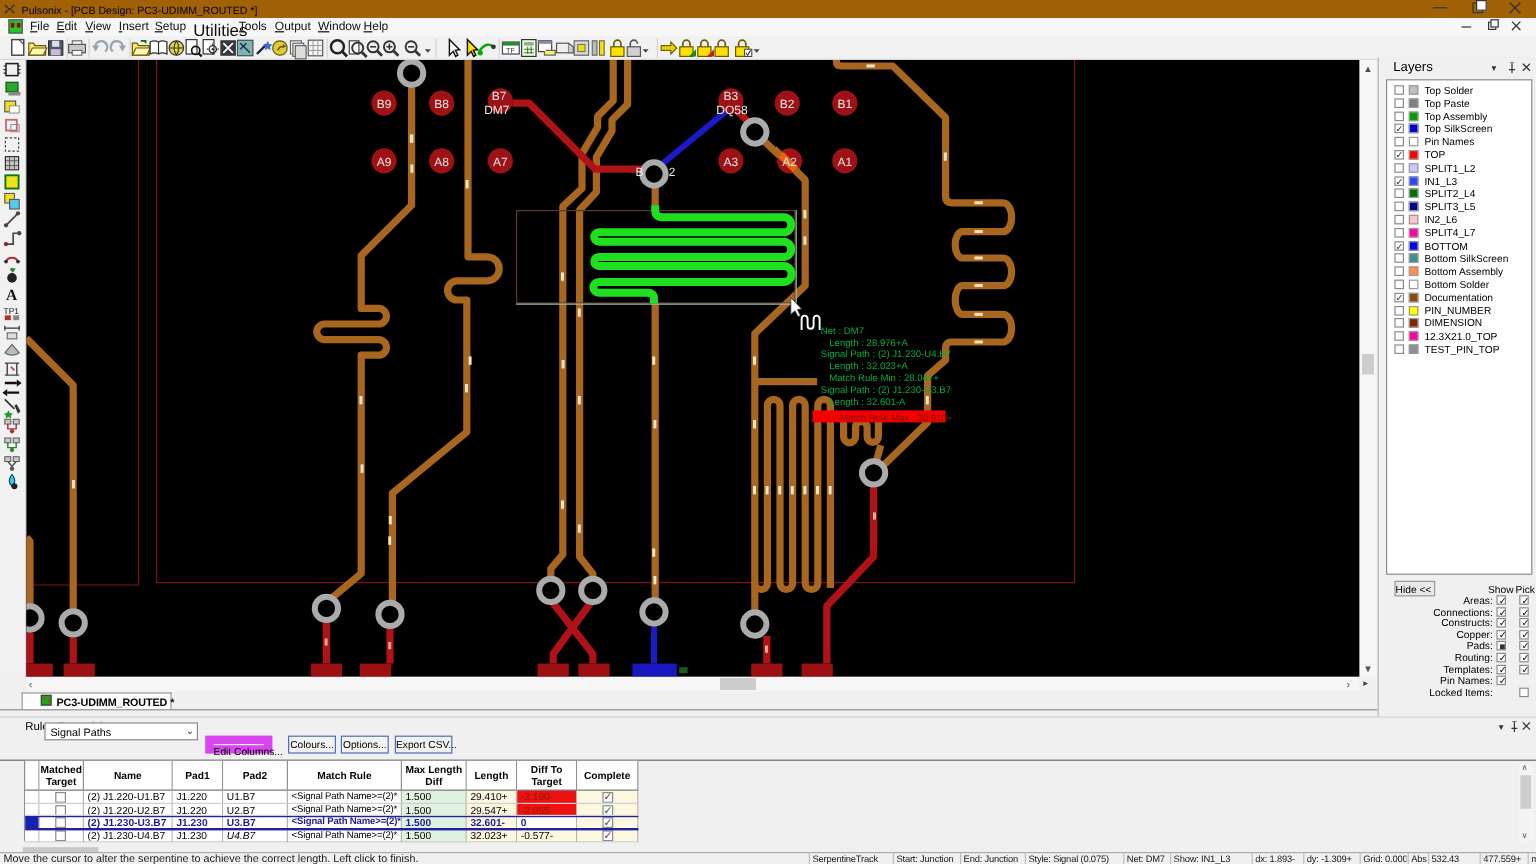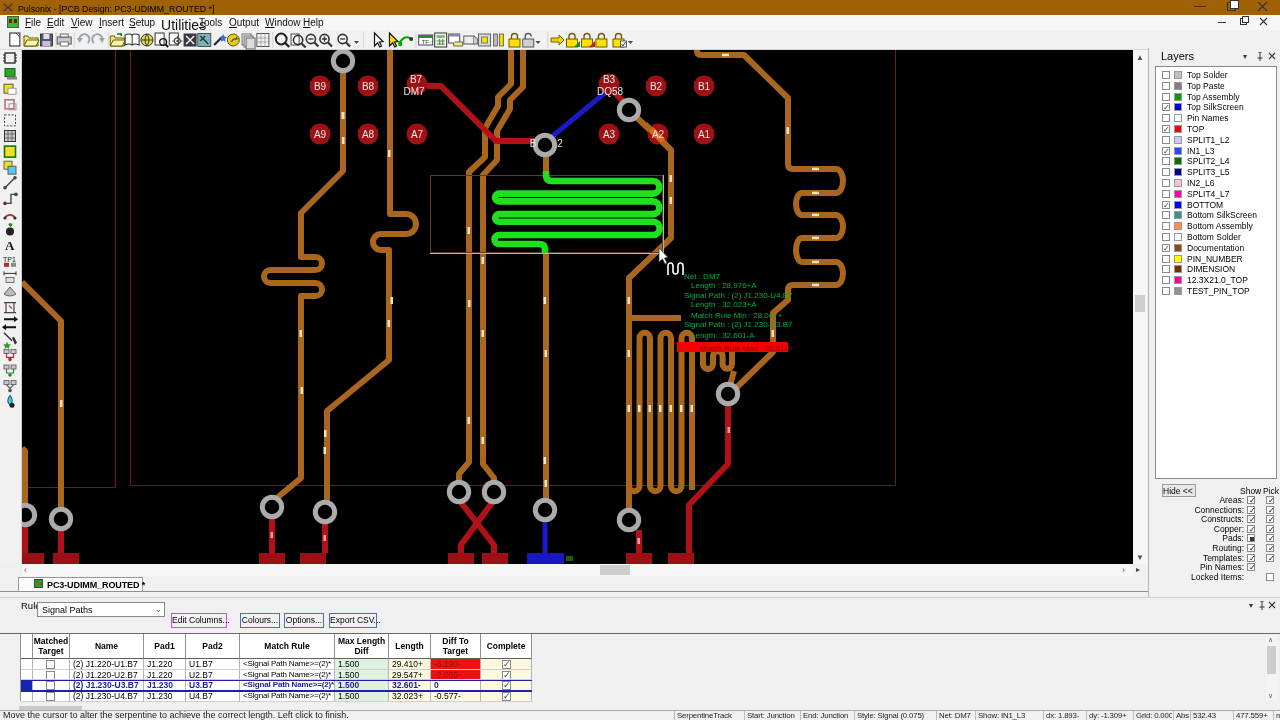--- a/index.html
+++ b/index.html
@@ -560,21 +560,21 @@
       <path d="M4 0 V6 M1.5 6 H6.5 M2 0 H6 M4 6 V9" stroke="#333" stroke-width="1" fill="none"></path>
     </svg>
  <svg class="abs" style="left:1268px;top:3px" width="8" height="8">
       <path d="M1 1 L7 7 M7 1 L1 7" stroke="#333" stroke-width="1.1"></path>
     </svg>
 
  <div class="abs" style="left:37px;top:4px;width:128px;height:15px;background:#fff;border:1px solid #888">
    <div class="abs" style="left:4px;top:2px;font-size:9px">Signal Paths</div>
    <div class="abs" style="left:117px;top:2px;font-size:8px;color:#444">⌄</div>
  </div>
- <div class="abs" style="left:171px;top:15px;width:56px;height:15px;background:#f2f2f2;border:1px solid #d946ef;text-align:center;line-height:13px;font-size:8.5px;white-space:nowrap">Edit Columns...</div>
+ <div class="abs" style="left:171px;top:15px;width:56px;height:15px;background:#f2f2f2;border:7px solid #d946ef;text-align:center;line-height:13px;font-size:8.5px;white-space:nowrap">Edit Columns...</div>
  <div class="abs" style="left:240px;top:15px;width:40px;height:15px;background:#f2f2f2;border:1px solid #4a6fb5;text-align:center;line-height:13px;font-size:8.5px;white-space:nowrap">Colours...</div>
  <div class="abs" style="left:284px;top:15px;width:40px;height:15px;background:#f2f2f2;border:1px solid #4a6fb5;text-align:center;line-height:13px;font-size:8.5px;white-space:nowrap">Options...</div>
  <div class="abs" style="left:329px;top:15px;width:48px;height:15px;background:#f2f2f2;border:1px solid #4a6fb5;text-align:center;line-height:13px;font-size:8.5px;white-space:nowrap">Export CSV...</div>
 
  <div class="abs" id="tablewrap" style="left:0px;top:35px;width:1280px;height:70px">
 <div class="abs" style="left:0;top:0;width:1280px;height:1px;background:#686868"></div>
 <div class="abs hr" style="left:21px;top:1px;width:12px;height:25px">
         <span></span>
       </div>
 <div class="abs hr" style="left:33px;top:1px;width:37px;height:25px">
@@ -647,21 +647,21 @@
 <div class="abs tc" style="left:431px;top:47px;width:50px;padding-left:3px;background:#fff;color:#1c1c9c;font-weight:bold;">0</div>
 <div class="abs tc" style="left:481px;top:47px;width:51px;background:#fcf8e0">
         <span class="ck ckd" style="left:21px;top:1px"></span>
       </div>
 <div class="abs tc" style="left:21px;top:58px;width:12px;"></div>
 <div class="abs tc" style="left:33px;top:58px;width:37px">
         <span class="ck" style="left:13px;top:1px"></span>
       </div>
 <div class="abs tc" style="left:70px;top:58px;width:74px;padding-left:3px;">(2) J1.230-U4.B7</div>
 <div class="abs tc" style="left:144px;top:58px;width:42px;padding-left:3px;">J1.230</div>
-<div class="abs tc" style="left:186px;top:58px;width:54px;padding-left:3px;">U4.B7</div>
+<div class="abs tc" style="left:186px;top:58px;width:54px;padding-left:3px;font-style:italic;">U4.B7</div>
 <div class="abs tc" style="left:240px;top:58px;width:95px;padding-left:3px;font-size:8px;letter-spacing:-0.15px;">&lt;Signal Path Name&gt;=(2)*</div>
 <div class="abs tc" style="left:335px;top:58px;width:54px;padding-left:3px;background:#dff2df;">1.500</div>
 <div class="abs tc" style="left:389px;top:58px;width:42px;padding-left:3px;background:#fcf8e0;">32.023+</div>
 <div class="abs tc" style="left:431px;top:58px;width:50px;padding-left:3px;background:#fcf8e0;">-0.577-</div>
 <div class="abs tc" style="left:481px;top:58px;width:51px;background:#fcf8e0">
         <span class="ck ckd" style="left:21px;top:1px"></span>
       </div>
 </div>
 
  <div class="abs" style="left:19px;top:108px;width:63px;height:5px;background:#c8c8c8"></div>

